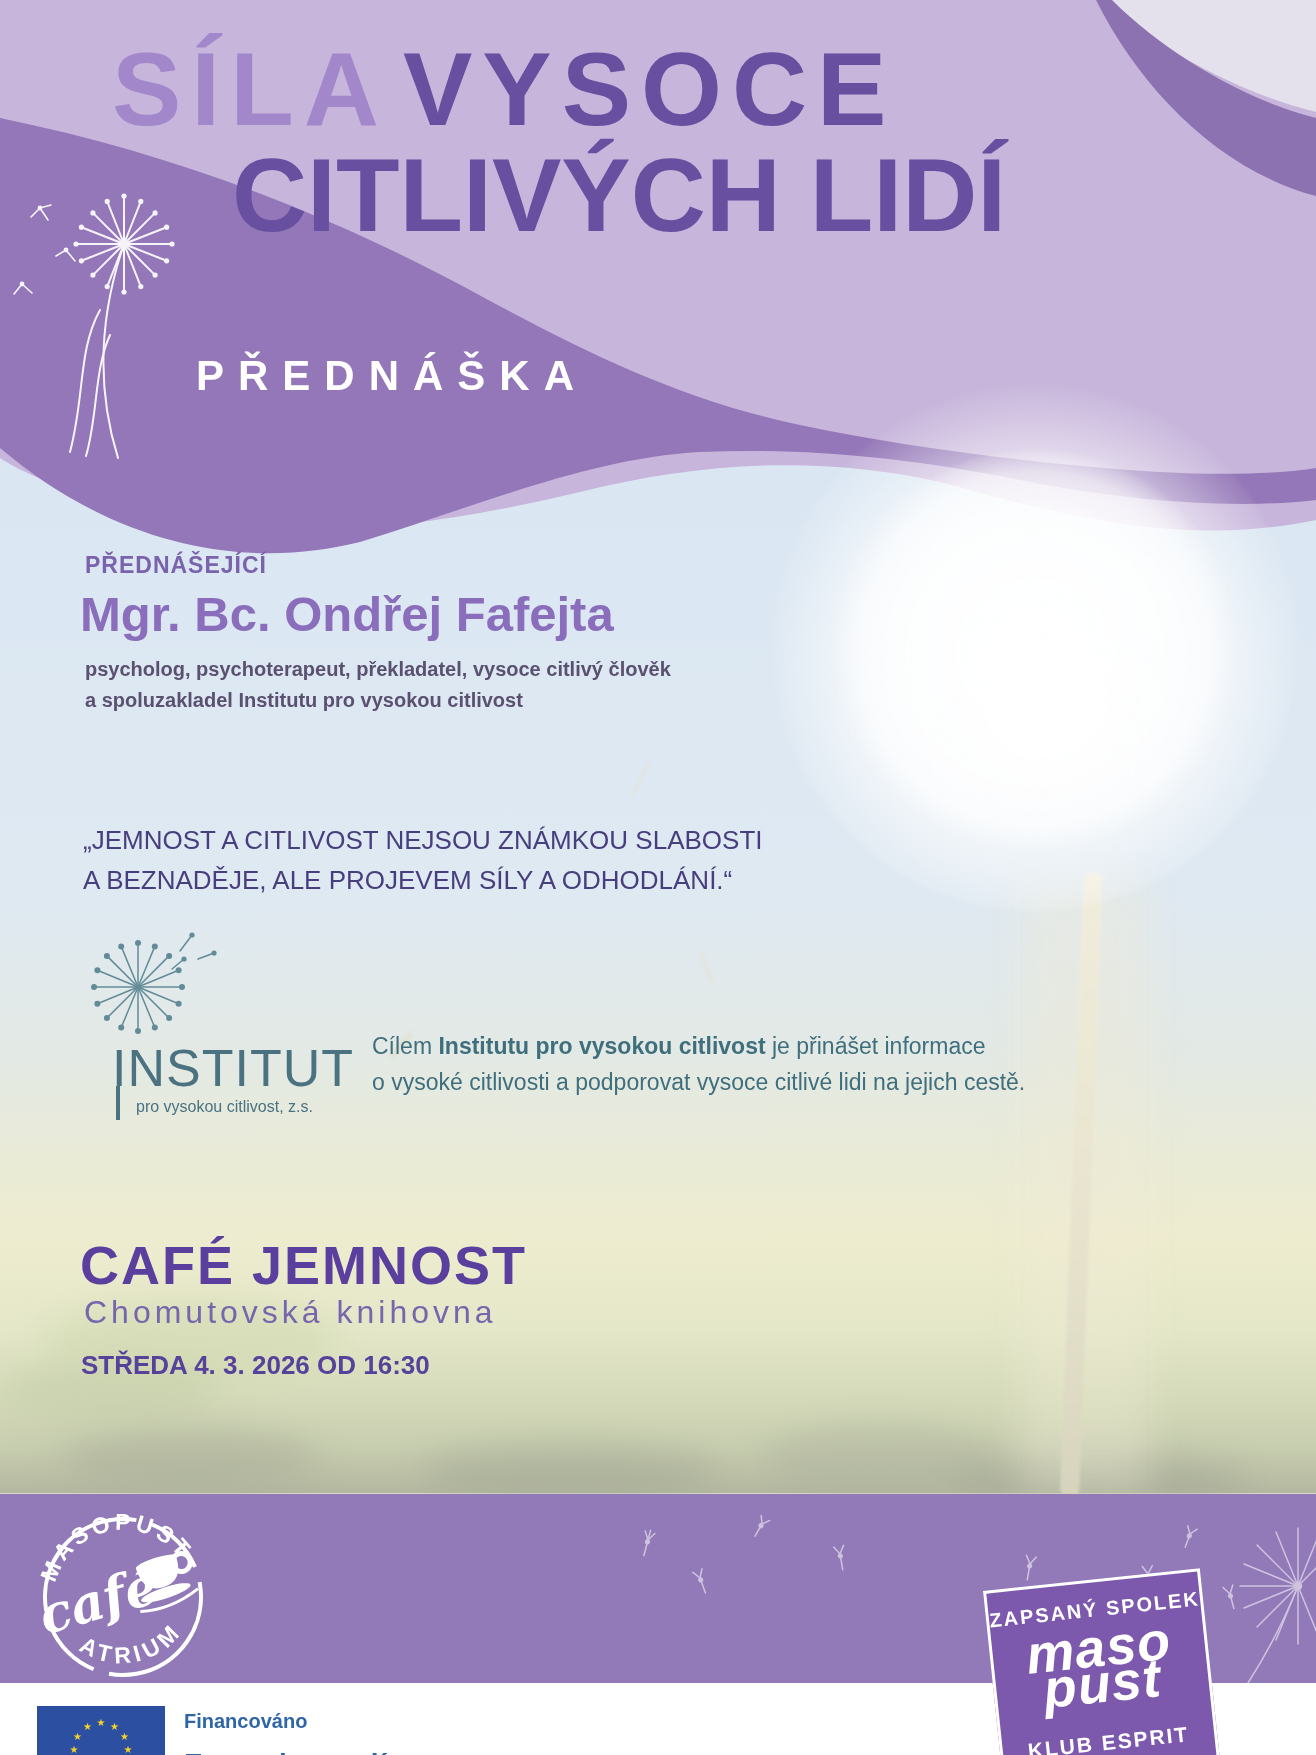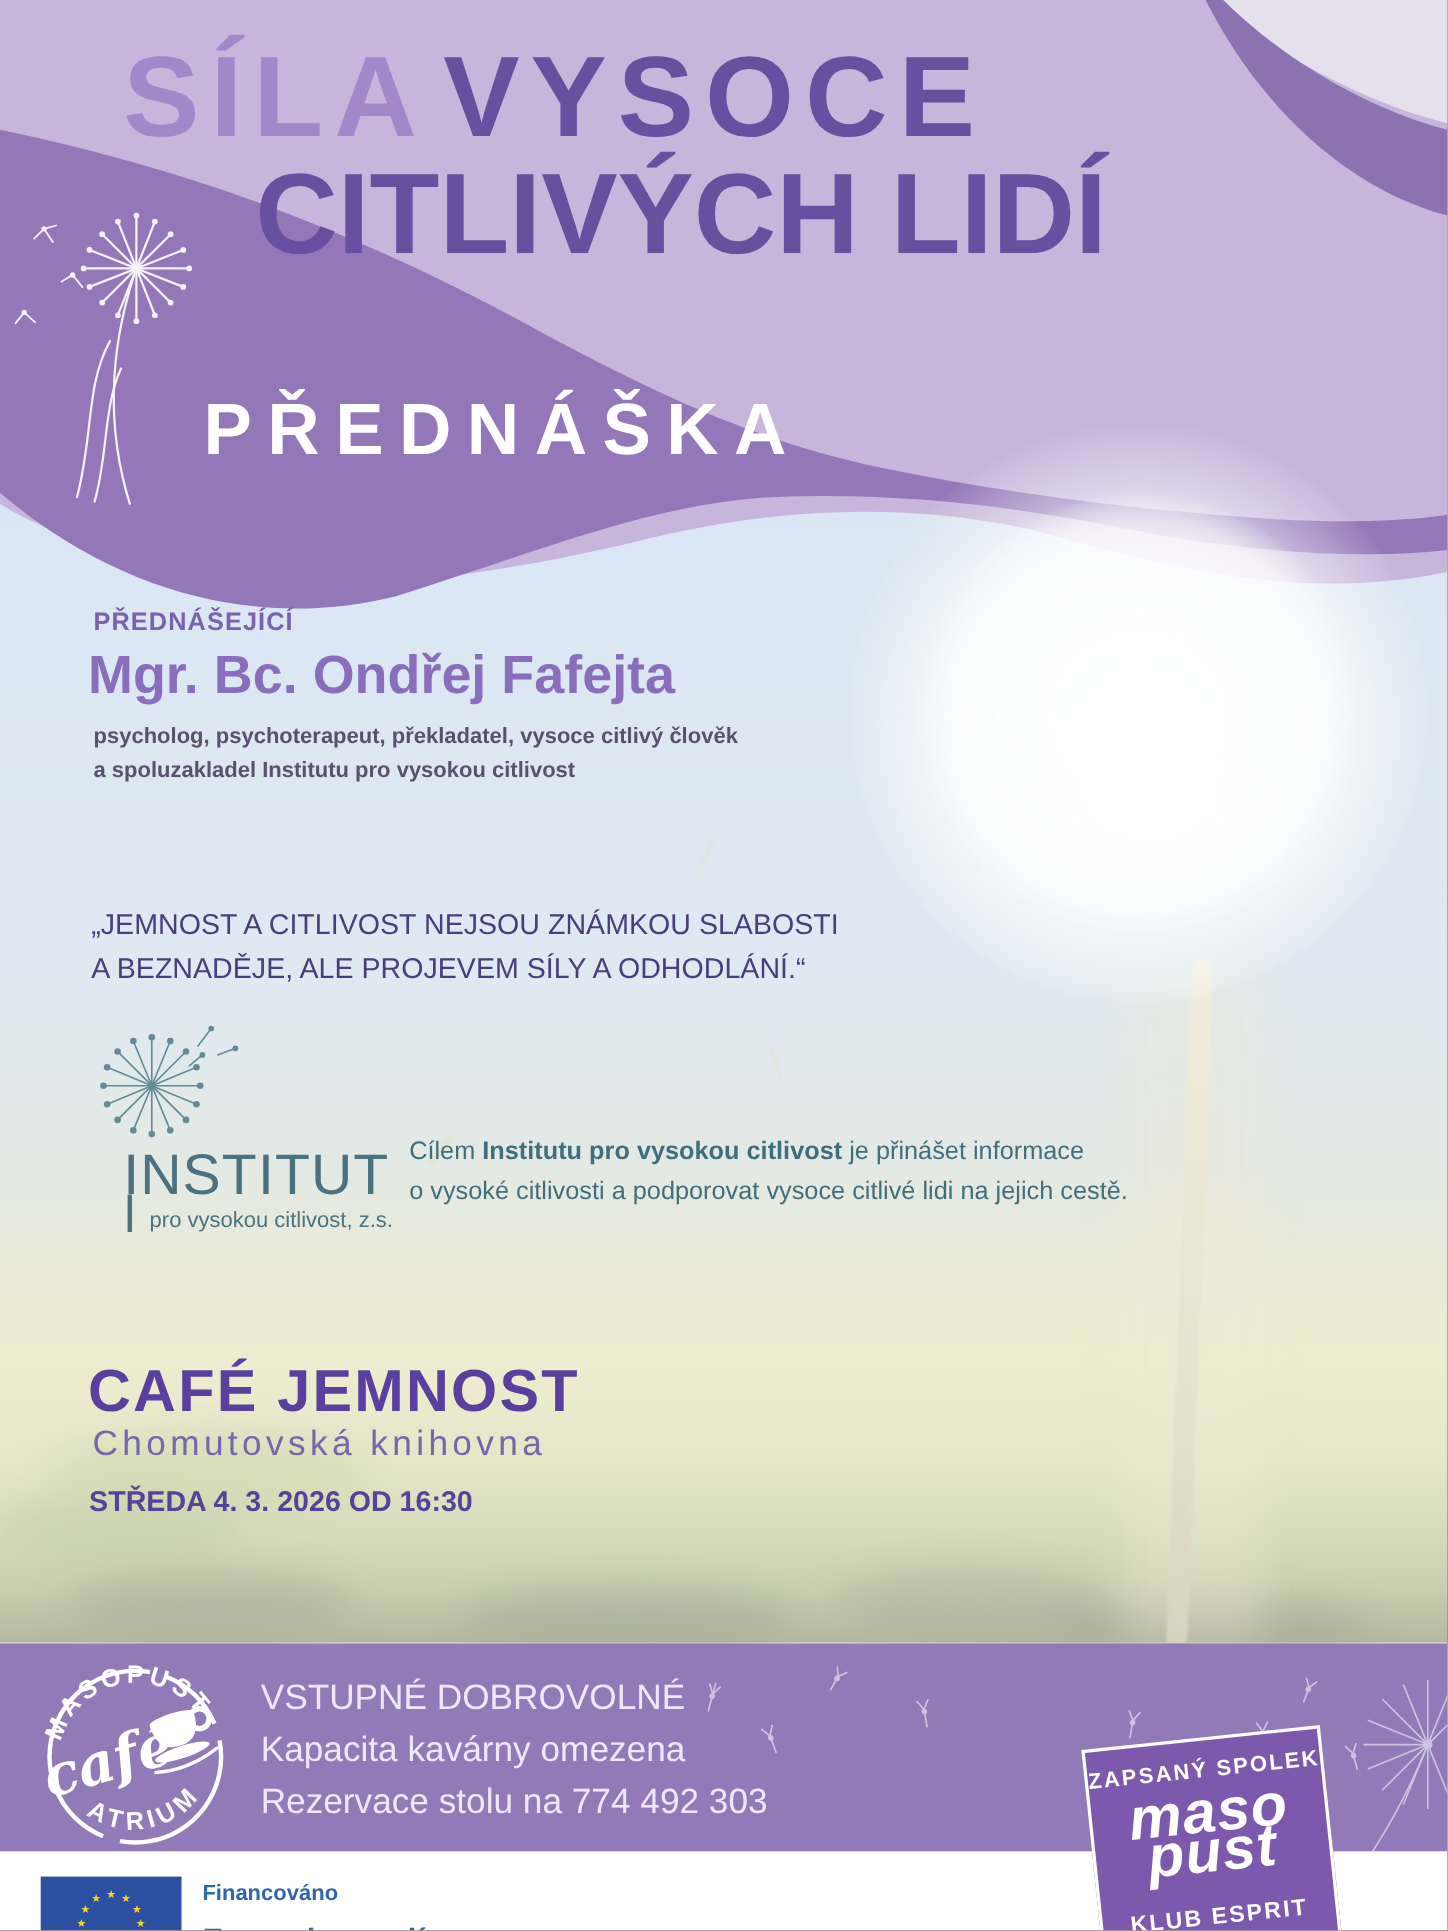--- a/index.html
+++ b/index.html
@@ -110,21 +110,21 @@
     <div class="abs" style="left:640px;top:760px;width:2px;height:38px;background:#e8e0c6;transform:rotate(28deg);filter:blur(1.5px);opacity:.6"></div>
     <div class="abs" style="left:705px;top:950px;width:2px;height:34px;background:#e8e0c6;transform:rotate(-20deg);filter:blur(1.5px);opacity:.6"></div>
     <div class="abs" style="left:400px;top:1030px;width:3px;height:30px;background:#e3d7b8;transform:rotate(40deg);filter:blur(2px);opacity:.7"></div>
   </div>
 
   <div class="txt" style="left:112px;top:30px;font-size:104px;font-weight:800;letter-spacing:10px">
     <span style="color:#a288cb;margin-right:14px">SÍLA</span><span style="color:#684fa0">VYSOCE</span>
   </div>
   <div class="txt" style="left:232px;top:136px;font-size:104px;font-weight:700;color:#684fa0">CITLIVÝCH LIDÍ</div>
 
-  <div class="txt" style="left:185px;top:352px;font-size:66px;font-weight:800;color:#ffffff;letter-spacing:14px">PŘEDNÁŠKA</div>
+  <div class="txt" style="left:196px;top:352px;font-size:42px;font-weight:800;color:#ffffff;letter-spacing:14px">PŘEDNÁŠKA</div>
 
   <div class="txt" style="left:85px;top:552px;font-size:23px;font-weight:700;color:#7b62ac;letter-spacing:1px">PŘEDNÁŠEJÍCÍ</div>
   <div class="txt" style="left:85px;top:654px;font-size:20px;font-weight:700;color:#5a5070;line-height:31px">
     <div>psycholog, psychoterapeut, překladatel, vysoce citlivý člověk</div>
     <div>a spoluzakladel Institutu pro vysokou citlivost</div>
   </div>
   <div class="txt" style="left:80px;top:586px;font-size:49px;font-weight:700;color:#8a6dbb">Mgr. Bc. Ondřej Fafejta</div>
 
   <div class="txt" style="left:83px;top:820px;font-size:26px;font-weight:400;color:#473e7e;line-height:40px">
     <div>„JEMNOST A CITLIVOST NEJSOU ZNÁMKOU SLABOSTI</div>
@@ -169,21 +169,21 @@
         <circle cx="109.1" cy="30.9" r="3"></circle>
       <circle cx="118.6" cy="45.2" r="3"></circle>
       <circle cx="132" cy="10" r="2.6"></circle>
         <circle cx="154" cy="28" r="2.6"></circle>
         <circle cx="124" cy="34" r="2.6"></circle>
     </g>
   </svg>
 
   <div class="txt" style="left:112px;top:1040px;font-size:52px;font-weight:400;color:#4a7280;letter-spacing:1px;line-height:56px">INSTITUT</div>
   <div class="abs" style="left:116px;top:1086px;width:3.5px;height:34px;background:#4a7280"></div>
-  <div class="txt" style="left:136px;top:1098px;font-size:20px;color:#4a7280">pro vysokou citlivost, z.s.</div>
+  <div class="txt" style="left:136px;top:1098px;font-size:16px;color:#4a7280">pro vysokou citlivost, z.s.</div>
 
   <div class="txt" style="left:372px;top:1028px;font-size:23px;color:#3f6e7d;line-height:36px">
     <div><span>Cílem </span><span style="font-weight:700">Institutu pro vysokou citlivost</span><span> je přinášet informace</span></div>
     <div>o vysoké citlivosti a podporovat vysoce citlivé lidi na jejich cestě.</div>
   </div>
 
   <div class="txt" style="left:80px;top:1234px;font-size:54px;font-weight:800;color:#5a3f9e;letter-spacing:2px">CAFÉ JEMNOST</div>
   <div class="txt" style="left:84px;top:1294px;font-size:32px;color:#7765ad;letter-spacing:4px">Chomutovská knihovna</div>
   <div class="txt" style="left:81px;top:1350px;font-size:26px;font-weight:700;color:#56429b">STŘEDA 4. 3. 2026 OD 16:30</div>
 
@@ -282,25 +282,20 @@
     <text x="72" y="112" text-anchor="middle" font-family="DejaVu Serif, serif" font-style="italic" font-weight="bold" font-size="52" fill="#ffffff" transform="rotate(-6 72 112)">café</text>
     <g transform="translate(108,58) rotate(-8)">
       <path d="M3 12 L45 12 Q45 38 24 38 Q3 38 3 12 Z" fill="#ffffff"></path>
       <ellipse cx="24" cy="12" rx="21" ry="4.5" fill="#ffffff"></ellipse>
       <circle cx="48" cy="20" r="9" fill="none" stroke="#ffffff" stroke-width="5"></circle>
       <ellipse cx="24" cy="44" rx="26" ry="5.5" fill="#ffffff"></ellipse>
       <path d="M-6 54 Q24 62 56 50" stroke="#ffffff" stroke-width="3" fill="none"></path>
     </g>
   </svg>
 
-  <div id="bar-text">
-    <div>VSTUPNÉ DOBROVOLNÉ</div>
-    <div>Kapacita kavárny omezena</div>
-    <div>Rezervace stolu na 774 492 303</div>
-  </div>
 
   <div id="badge">
     <div class="b-top">ZAPSANÝ SPOLEK</div>
     <div class="b-brand">
       <div>maso</div>
       <div>pust</div>
     </div>
     <div class="b-bot">KLUB ESPRIT</div>
   </div>
 

